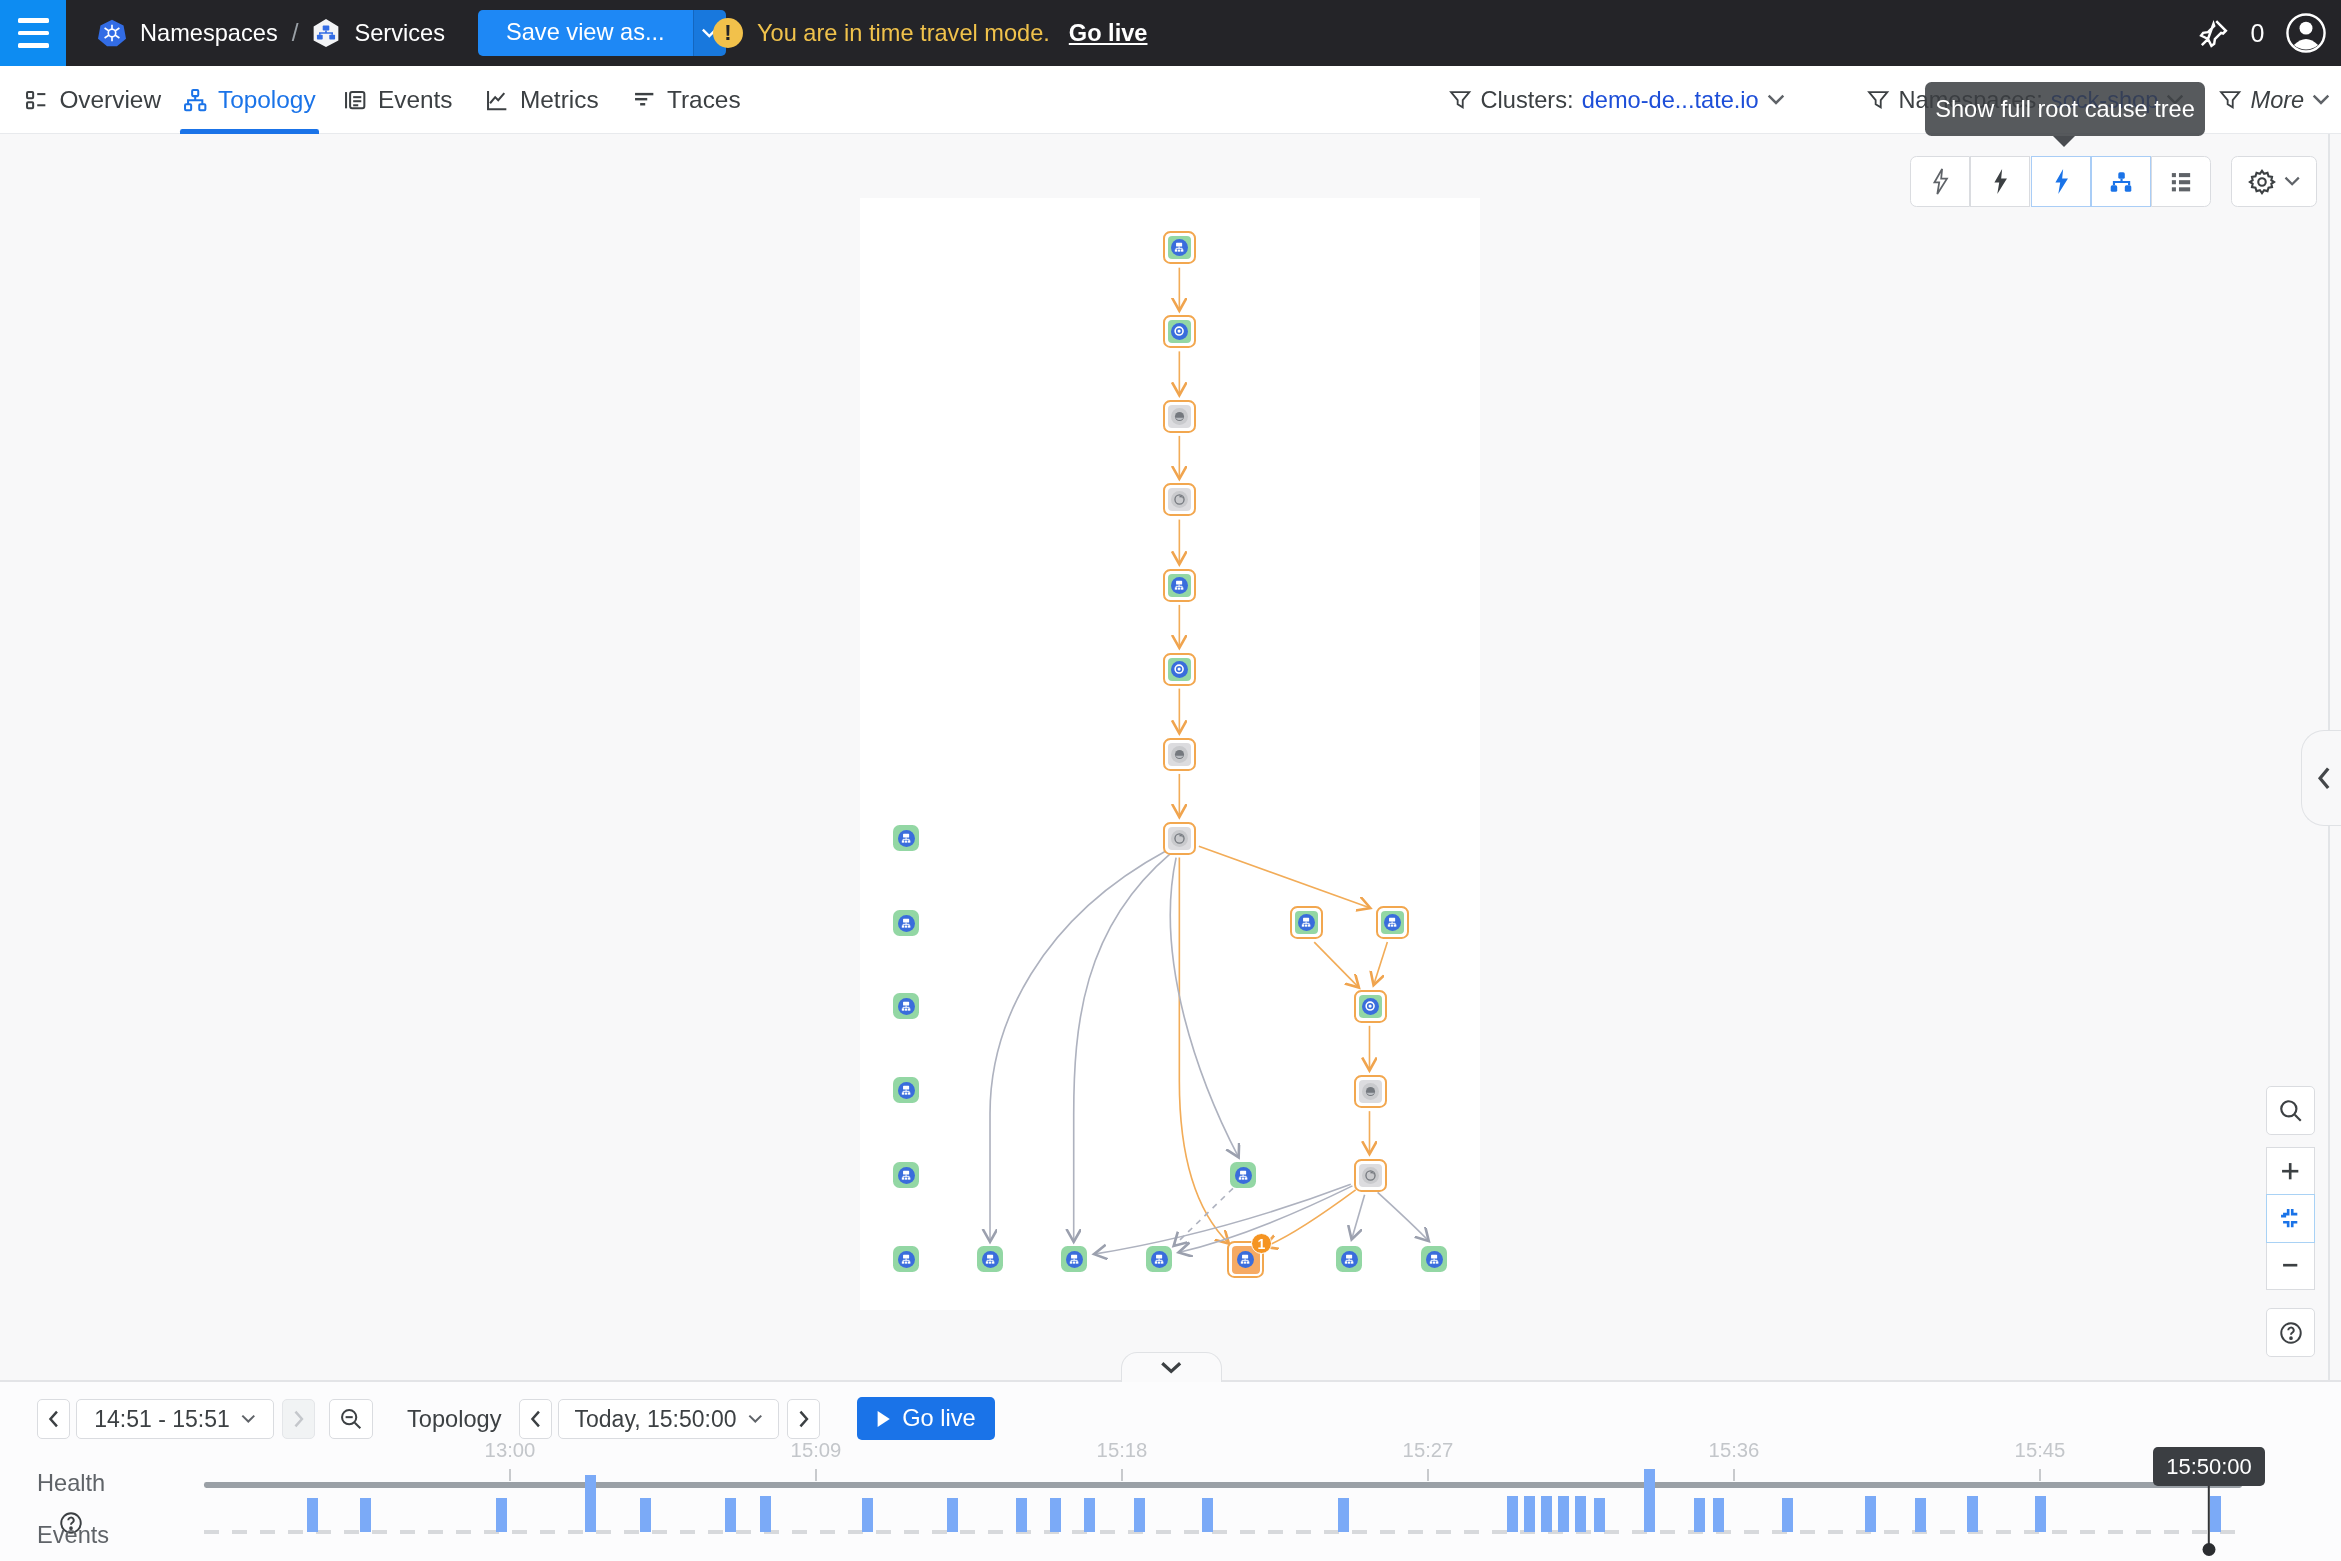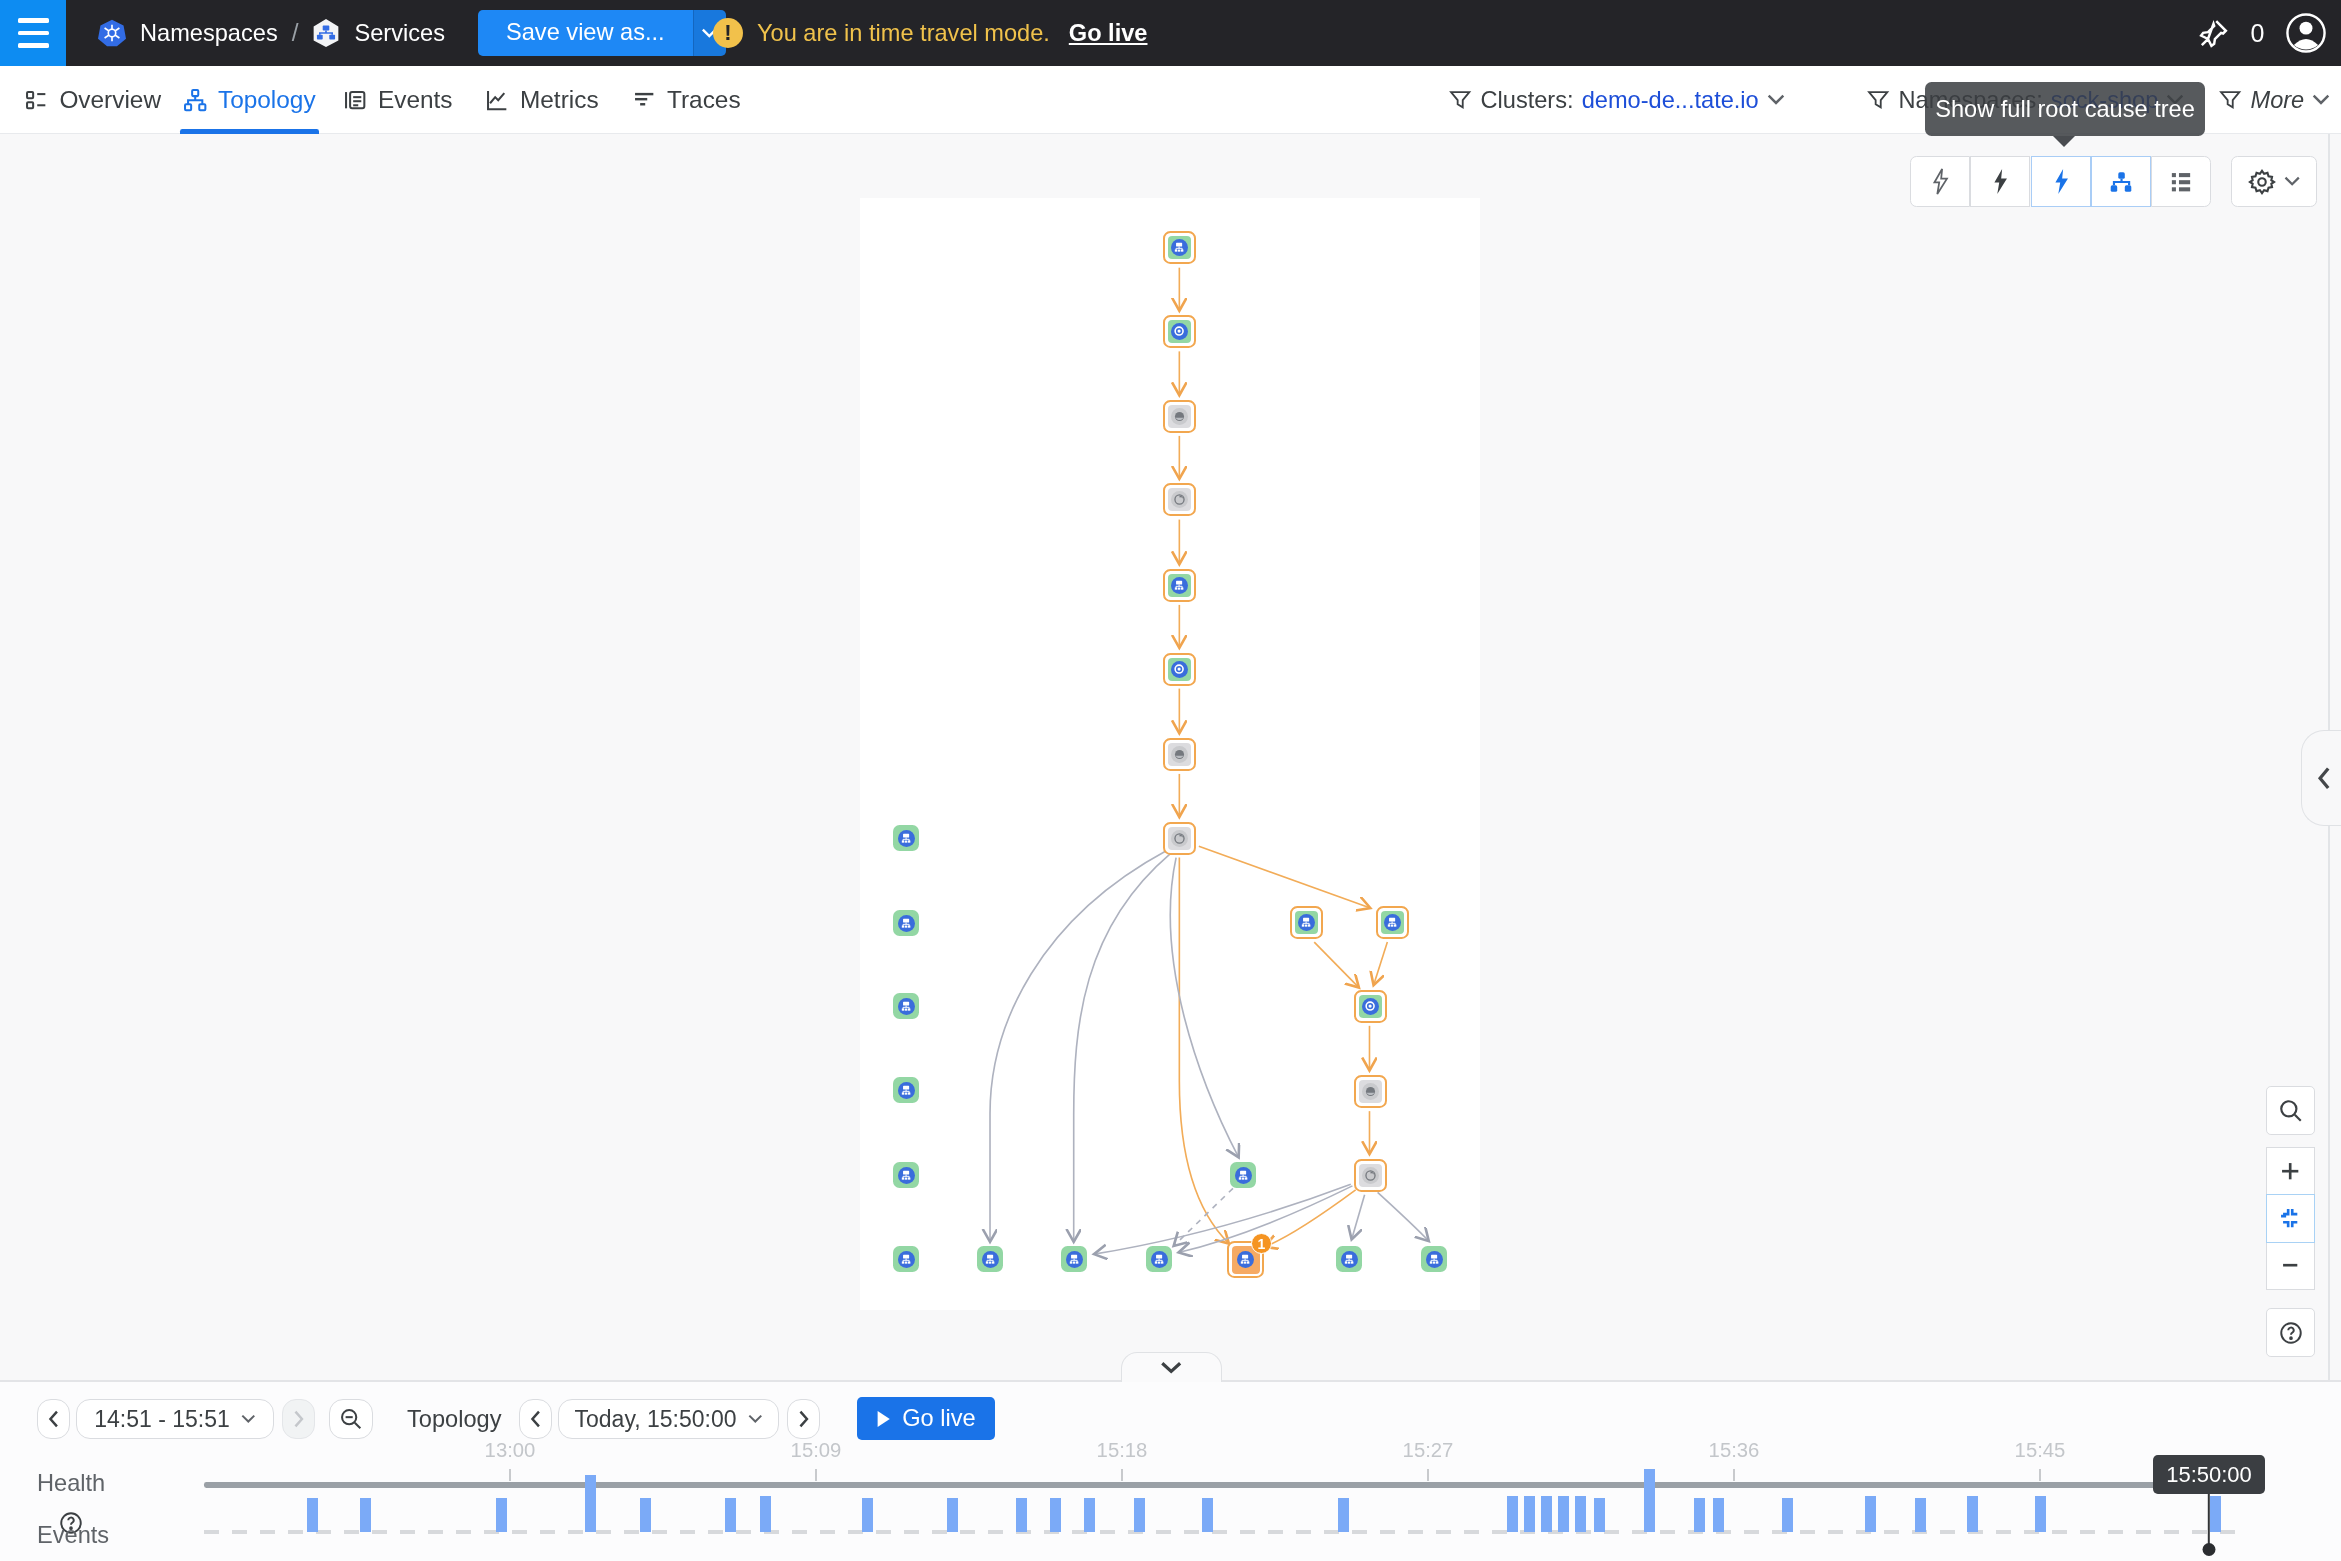--- a/index.html
+++ b/index.html
@@ -43,21 +43,21 @@
   
   #v-divider { position:absolute; left:2328px; top:134px; width:1.6px; height:1427px; background:#e2e4e7; }
   #collapse-tab { position:absolute; left:2301px; top:730px; width:45px; height:96px; background:#f8f8f9; border:1.6px solid #e0e2e5; border-right:none; border-radius:23px 0 0 23px; display:flex; align-items:center; justify-content:center; cursor:pointer; z-index:5; }
   .zoom-btn { position:absolute; left:2266px; width:49px; height:49px; background:#fff; border:1.6px solid #dadce0; display:flex; align-items:center; justify-content:center; cursor:pointer; border-radius:4.9px; }
   .zoom-btn.grouped { border-radius:0; }
   .zoom-btn.active { border-color:#a9d2f5; z-index:2; }
   
   #bottom-divider { position:absolute; left:0; top:1380px; width:2342px; height:1.6px; background:#e3e4e7; }
   #collapse-bottom { position:absolute; left:1121px; top:1352px; width:101px; height:30px; background:#fafafb; border:1.6px solid #e0e2e5; border-bottom:none; border-radius:16.3px 16.3px 0 0; display:flex; align-items:center; justify-content:center; cursor:pointer; }
   #bottom-panel { position:absolute; left:0; top:1382px; width:2342px; height:180px; background:#fcfcfd; }
-  .ctl-btn { position:absolute; top:1399px; height:40px; background:#fff; border:1.6px solid #dadce0; border-radius:14px; display:flex; align-items:center; justify-content:center; gap:11.4px; font-size:23px; color:#3c4043; cursor:pointer; }
+  .ctl-btn { position:absolute; top:1399px; height:40px; background:#fff; border:1.6px solid #dadce0; border-radius:5px; display:flex; align-items:center; justify-content:center; gap:11.4px; font-size:23px; color:#3c4043; cursor:pointer; }
   .ctl-btn.disabled { background:#f1f3f4; border-color:#e4e6e9; cursor:default; }
   #golive-btn { position:absolute; left:857px; top:1397px; width:138px; height:43px; background:#1a73e8; border-radius:4.9px; color:#fff; font-size:23.6px; display:flex; align-items:center; justify-content:center; gap:11.4px; cursor:pointer; }
   .tl-label { position:absolute; left:37px; font-size:23.6px; color:#5f6368; display:flex; align-items:center; gap:13px;flex-direction:column; }
   .tick-label { position:absolute; font-size:20.3px; color:#c3c6ca; transform:translateX(-50%); }
   .tick-mark { position:absolute; width:2.4px; height:12.2px; background:#c8cacd; }
   #health-line { position:absolute; left:204px; top:1482px; width:2038px; height:5.7px; background:#9aa0a6; border-radius:2.4px; }
   #events-baseline { position:absolute; left:204px; top:1530px; width:2038px; height:4.1px; background:repeating-linear-gradient(90deg,#d7d9dc 0 15.5px,transparent 15.5px 28px); }
   .ev-bar { position:absolute; width:10.6px; background:#7baaf7; cursor:pointer; }
   #now-badge { position:absolute; top:1447px; width:112px; height:39px; background:#3b3e42; border-radius:4.9px; color:#fff; font-size:22px; display:flex; align-items:center; justify-content:center; transform:translateX(-50%); z-index:6; }
   #now-line { position:absolute; top:1486px; width:2.4px; height:59px; background:#323437; transform:translateX(-50%); z-index:5; }
@@ -795,16 +795,16 @@
     <div class="ev-bar" style="left: 1644px; top: 1469px; height: 63px;"></div>
     <div class="ev-bar" style="left: 1694px; top: 1498px; height: 34px;"></div>
     <div class="ev-bar" style="left: 1713px; top: 1498px; height: 34px;"></div>
     <div class="ev-bar" style="left: 1782px; top: 1498px; height: 34px;"></div>
     <div class="ev-bar" style="left: 1865px; top: 1496px; height: 36px;"></div>
     <div class="ev-bar" style="left: 1915px; top: 1498px; height: 34px;"></div>
     <div class="ev-bar" style="left: 1967px; top: 1496px; height: 36px;"></div>
     <div class="ev-bar" style="left: 2035px; top: 1496px; height: 36px;"></div>
     <div class="ev-bar" style="left: 2210px; top: 1496px; height: 36px;"></div>
   </div>
-<div id="now-badge" style="left: 2209px; margin-top: 8px;">15:50:00</div>
+<div id="now-badge" style="left: 2209px;">15:50:00</div>
 <div id="now-line" style="left: 2209px;"></div>
 <div id="now-dot" style="left: 2209px;"></div>
 
 
 </body></html>

